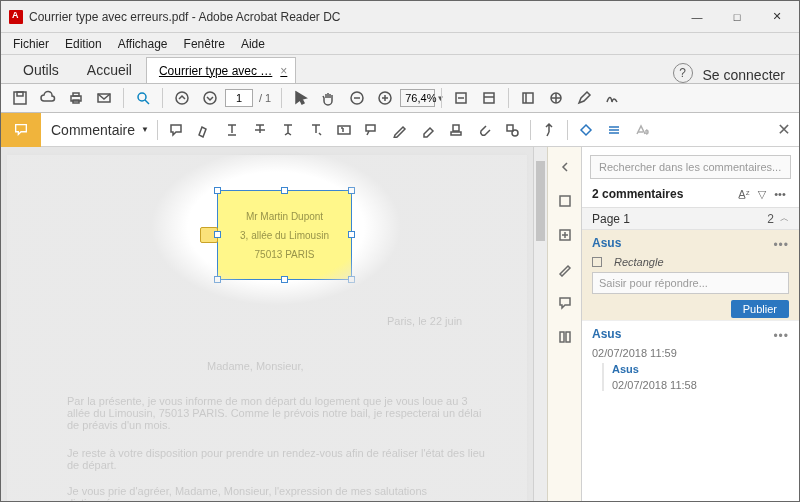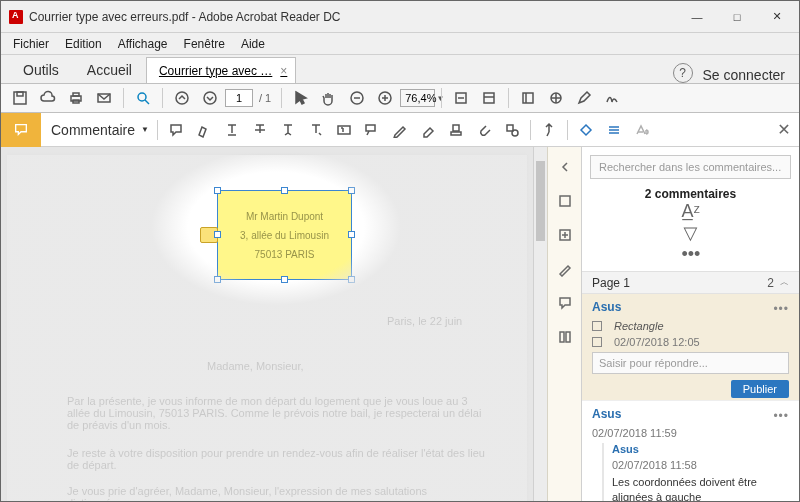--- a/index.html
+++ b/index.html
@@ -52,23 +52,23 @@
 .h-bl { left:-4px; bottom:-4px } .h-bm{ left:50%; bottom:-4px; margin-left:-4px } .h-br{ right:-4px; bottom:-4px }
 .sticky-ico { position:absolute; left:-18px; top:36px; width:18px; height:16px; background:#fbe27a; border:1px solid #c9a227; border-radius:2px; }
 .ptext { position: absolute; font-size: 11px; color: #222; }
 .docscrollbar { width: 14px; background: #ececec; border-left: 1px solid #d0d0d0; position: relative; }
 .docscrollbar .thumb { position: absolute; left: 2px; right: 2px; top: 14px; height: 80px; background: #c4c4c4; }
 .railstack { width: 34px; background: #fbf8ef; border-left: 1px solid #d8d4c5; display:flex; flex-direction:column; align-items:center; gap:14px; padding-top:10px; }
 .railstack .rico { width:20px; height:20px; display:flex; align-items:center; justify-content:center; color:#6a6a6a; stroke:#6a6a6a; }
 
 .cpanel { width: 218px; background: #fff; border-left: 1px solid #d0d0d0; display: flex; flex-direction: column; }
 .cpanel .search { margin:8px 8px 6px 8px; height:24px; border:1px solid #c9c9c9; background:#fafafa; font-size:11px; color:#9a9a9a; display:flex; align-items:center; padding:0 8px; }
-.cpanel .hdr { display:flex; align-items:center; padding: 2px 10px 6px 10px; border-bottom:1px solid #e0e0e0;flex-direction:column; }
+.cpanel .hdr { display:flex; align-items:center; padding: 2px 10px 6px 10px; border-bottom:1px solid #e0e0e0; }
 .cpanel .hdr .cnt { font-size:12px; font-weight:bold; color:#222; flex:1; }
-.cpanel .hdr .hico { width:18px; text-align:center; color:#666; font-size:18px; }
+.cpanel .hdr .hico { width:18px; text-align:center; color:#666; font-size:11px; }
 .cpanel .section { background:#f3f3f3; height:22px; display:flex; align-items:center; padding:0 10px; font-size:12px; color:#333; border-bottom:1px solid #e2e2e2; }
 .cpanel .section .num { margin-left:auto; color:#555; }
 .cpanel .section .up { color:#777; font-size:9px; margin-left:6px; }
 .cpanel .body { flex:1; overflow:auto; }
 .comment { padding:6px 10px 2px 10px; }
 .comment.sel { background:#f4eddb; }
 .comment .author { color:#2a6fb0; font-weight:bold; font-size:12px; margin-bottom:4px; }
 .comment .row { display:flex; align-items:center; gap:12px; font-size:11px; color:#777; margin-bottom:4px; }
 .comment .row .sq { width:10px; height:10px; border:1px solid #888; }
 .comment .row .lbl { font-style: italic; color:#555; }
@@ -411,42 +411,37 @@
 
       <div class="comment sel">
         <div class="author">Asus</div>
         <div style="display:flex;justify-content:flex-end;margin:-16px 0 4px 0">
             <span class="dots">•••</span>
           </div>
         <div class="row">
             <span class="sq"></span>
             <span class="lbl">Rectangle</span>
           </div>
-        <div class="row">
-            <span class="sq"></span>
-            <span>02/07/2018  12:05</span>
-          </div>
         <div class="reply">Saisir pour répondre...</div>
         <div class="pubrow">
             <div class="publish">Publier</div>
           </div>
       </div>
 
       <div class="comment" style="border-top:1px solid #eee">
         <div class="author">Asus</div>
         <div style="display:flex;justify-content:flex-end;margin:-16px 0 4px 0">
             <span class="dots">•••</span>
           </div>
         <div class="row">
             <span>02/07/2018  11:59</span>
           </div>
         <div class="nested">
           <div class="author" style="font-size:11px">Asus</div>
           <div class="row">
               <span>02/07/2018  11:58</span>
             </div>
-          <div class="msg">Les coordonnées doivent être alignées à gauche</div>
         </div>
       </div>
 
     </div>
   </div>
 </div>
 
 </body></html>

